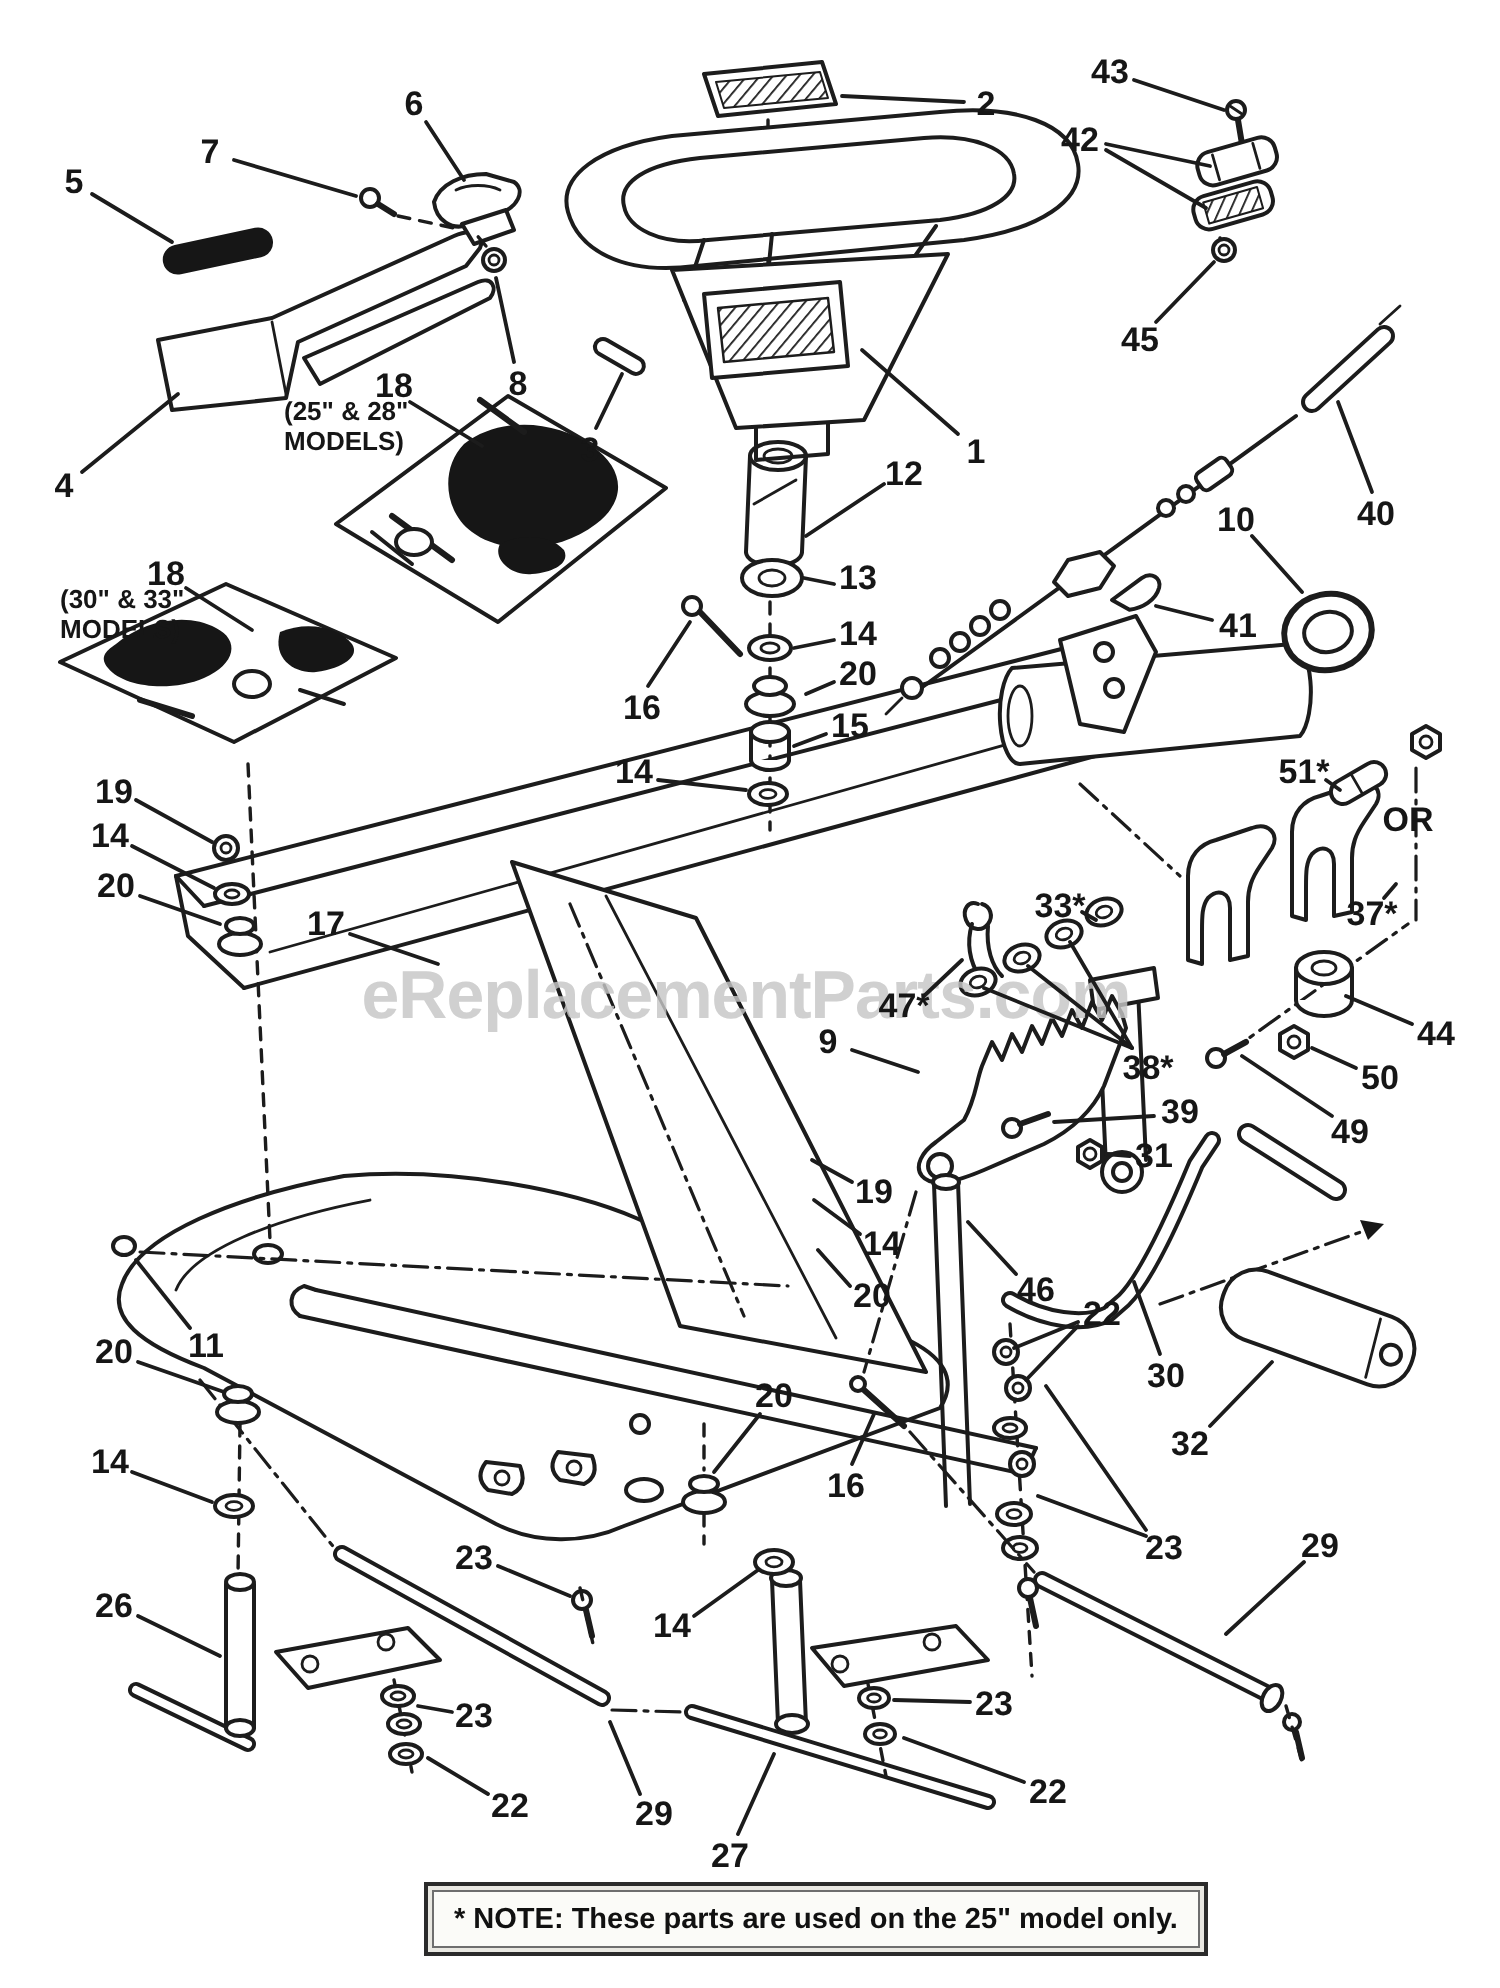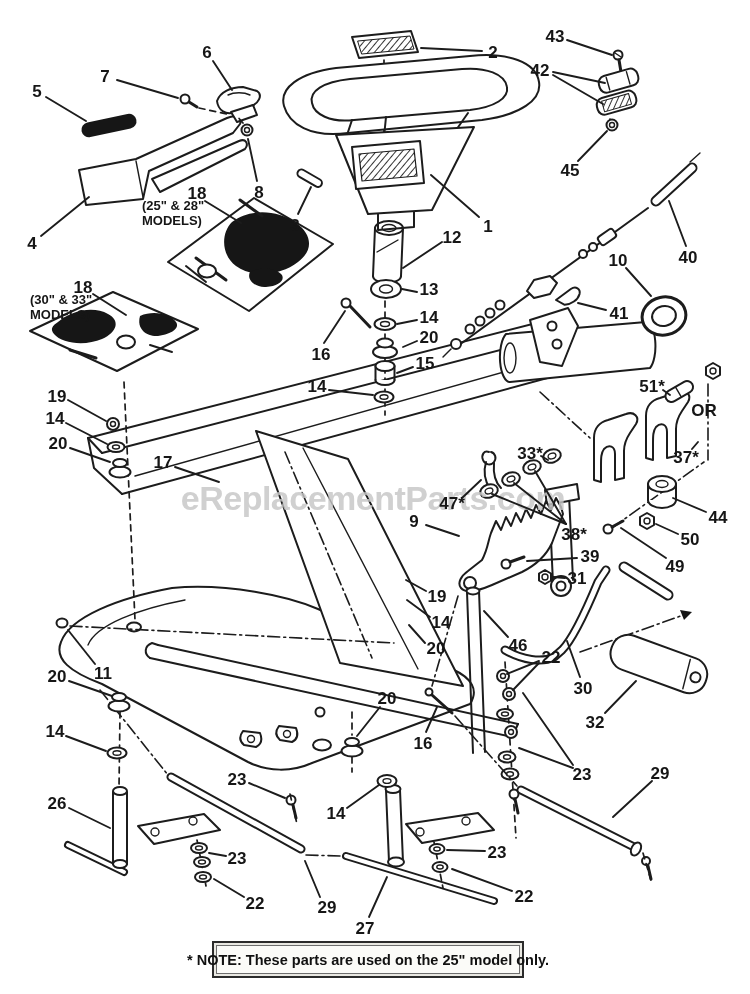--- a/index.html
+++ b/index.html
@@ -19,21 +19,21 @@
   .tube2{stroke:#1c1c1c;stroke-width:11;fill:none;}
   .tube2w{stroke:#ffffff;stroke-width:7;fill:none;}
   .tube3{stroke:#1c1c1c;stroke-width:8;fill:none;}
   .tube3w{stroke:#ffffff;stroke-width:4;fill:none;}
   .callout{font:bold 17px "Liberation Sans",sans-serif;fill:#161616;
            text-anchor:middle;dominant-baseline:central;}
   .leader{stroke:#1c1c1c;stroke-width:1.9;}
   .model-label{font:bold 13px "Liberation Sans",sans-serif;fill:#161616;}
   .watermark{font:bold 34px "Liberation Sans",sans-serif;fill:#c6c6c6;opacity:.82;
              text-anchor:middle;dominant-baseline:central;letter-spacing:-.5px;}
-  .note-box{position:absolute;left:212px;top:941px;width:312px;height:37px;
+  .note-box{position:absolute;left:212px;top:941px;width:392px;height:37px;
             border:2px solid #2b2b2b;background:#e9e8e2;padding:2px;box-sizing:border-box;}
   .note-inner{border:1px solid #6e6e6e;background:#fbfbf8;height:100%;box-sizing:border-box;
               display:flex;align-items:center;justify-content:center;
               font:bold 14.5px "Liberation Sans",sans-serif;color:#111;white-space:nowrap;}
 </style>
 </head>
 <body>
 
 <div id="stage">
 <svg id="diagram" width="750" height="994" viewBox="0 0 750 994">

